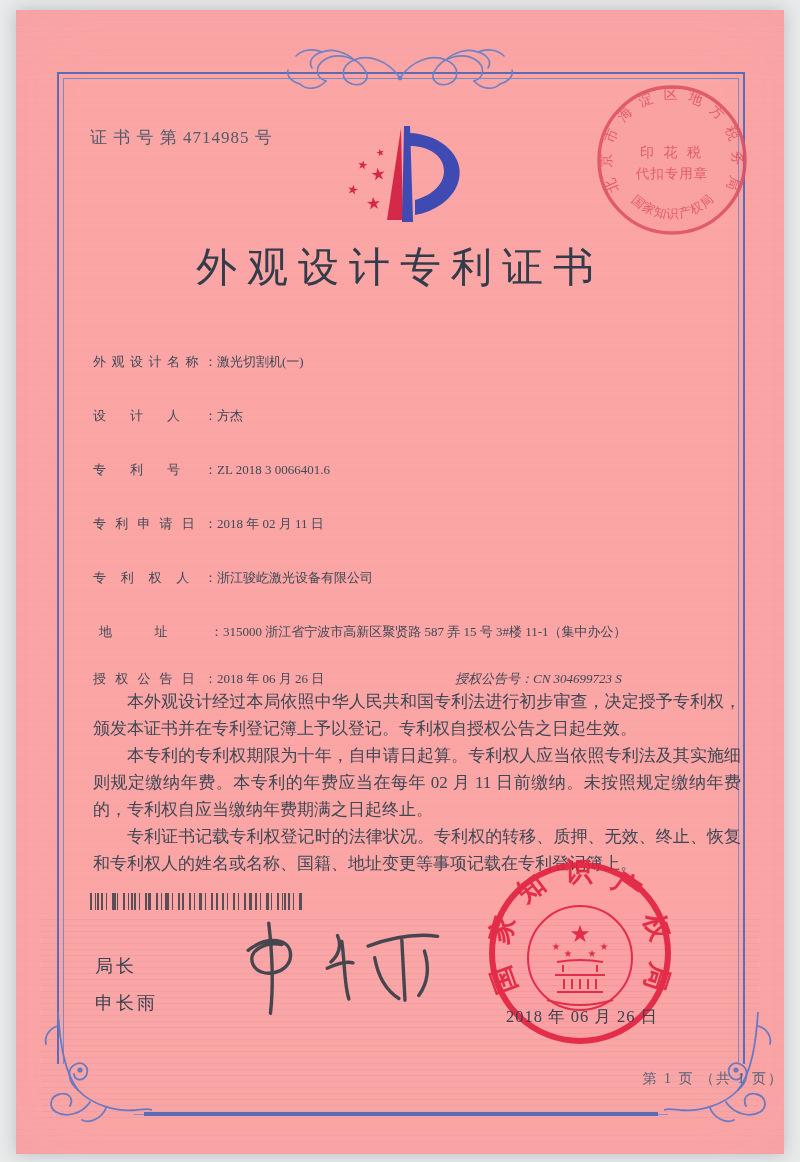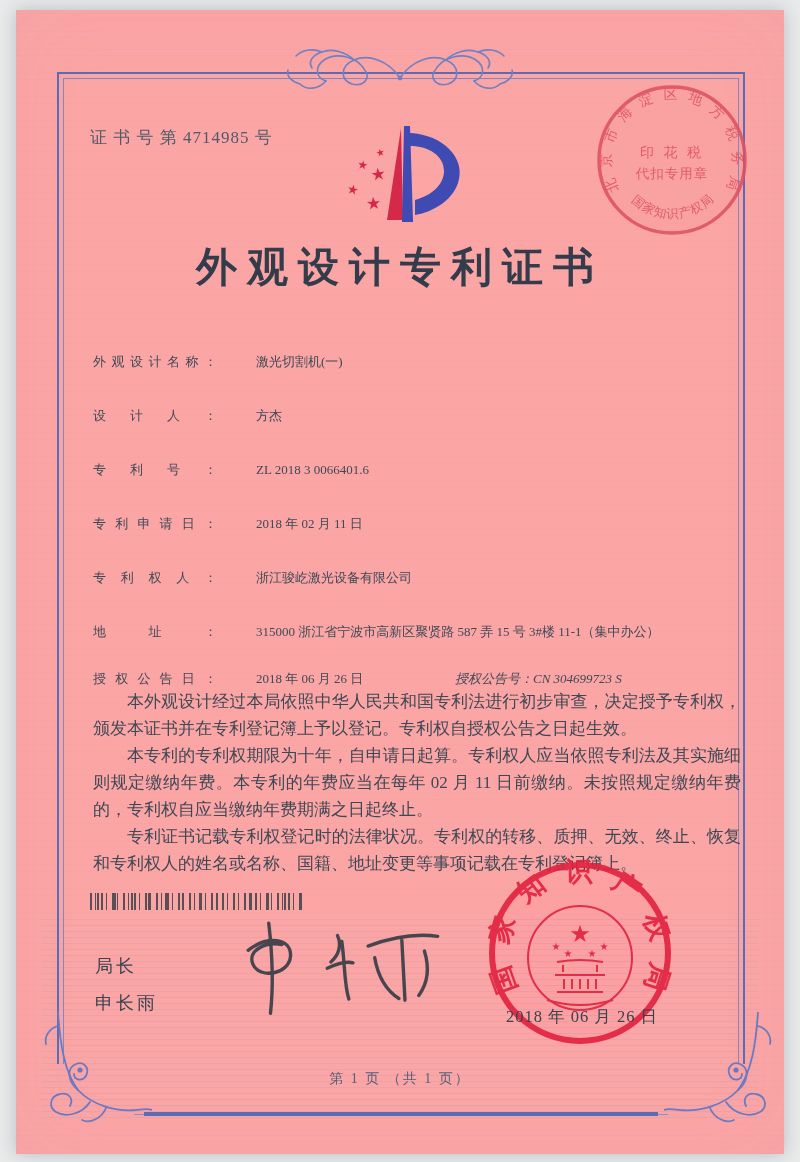--- a/index.html
+++ b/index.html
@@ -20,26 +20,26 @@
   }
   .frame-outer { position:absolute; left:41px; top:62px; width:688px; height:992px;
     border-top:2.5px solid #5b6cb4; border-left:2.5px solid #5b6cb4; border-right:2.5px solid #5b6cb4; }
   .frame-inner { position:absolute; left:47px; top:68px; width:676px; height:986px;
     border-top:1px solid #7d89c4; border-left:1px solid #7d89c4; border-right:1px solid #7d89c4; }
   .bottom-rule { position:absolute; left:128px; top:1102px; width:514px; height:4px; background:#5b6cb4; }
   .tiny-rule { position:absolute; left:118px; top:1104px; width:534px; height:1px; background:#8691c8; }
 
   .certno { position:absolute; left:74px; top:116px; font-size:17px; color:#505a68; letter-spacing:1px; }
   .title { position:absolute; left:0; right:0; top:230px; text-align:center;
-    font-size:41px; font-weight:700; color:#333c4a; letter-spacing:10px; }
+    font-size:41px; font-weight:400; color:#333c4a; letter-spacing:10px; }
 
   .content { position:absolute; left:77px; top:338px; width:636px; color:#3f4956; font-size:13px; }
   .row { display:flex; line-height:27px; margin-bottom:27px; position:relative; }
   .lbl { flex:0 0 124px; text-align:justify; text-align-last:justify; }
-  .val { flex:1 1 auto; max-width:500px;margin-left:39px; }
+  .val { flex:1 1 auto; max-width:500px; }
   .row-grant .g2 { position:absolute; left:362px; top:0; white-space:nowrap;font-style:italic; }
   .row-addr { margin-bottom:20px;justify-content:center; }
 
   .paras { position:absolute; left:77px; top:678px; width:648px; color:#3e4855;
     font-size:17px; line-height:27px; text-align:justify; }
   .paras p { text-indent:2em; }
 
   .barcode { position:absolute; left:74px; top:883px; width:212px; height:17px;
     background:
       repeating-linear-gradient(90deg, #3c414a 0 2px, transparent 2px 5px, #3c414a 5px 6px, transparent 6px 11px),
@@ -49,21 +49,21 @@
   .officer-title { position:absolute; left:79px; top:944px; font-size:18px; letter-spacing:3px; color:#39434f;text-align:center; }
   .officer-name  { position:absolute; left:79px; top:981px; font-size:18px; letter-spacing:3px; color:#39434f; }
 
   .sig { position:absolute; left:195px; top:902px; transform:rotate(-3deg); }
 
   .seal-top { position:absolute; left:576px; top:70px; opacity:.88; }
   .seal-bottom { position:absolute; left:469px; top:848px; opacity:.9; }
   .seal-date { position:absolute; left:477px; top:996px; width:178px; text-align:center;
     font-size:16.5px; color:#39414d; letter-spacing:1px; }
 
-  .footer { position:absolute; left:0; right:0; top:1060px; text-align:center;
+  .footer { position:absolute; left:0; right:0; top:1060px; text-align:right;
     font-size:14px; letter-spacing:2px; color:#55607a; }
 
   .orn { position:absolute; }
   .orn-top { left:254px; top:36px; }
   .orn-bl { left:16px; top:1002px; }
   .orn-br { left:648px; top:1002px; transform:scaleX(-1); }
 
   svg text { font-family:"Liberation Serif", serif; }
 </style>
 </head>

